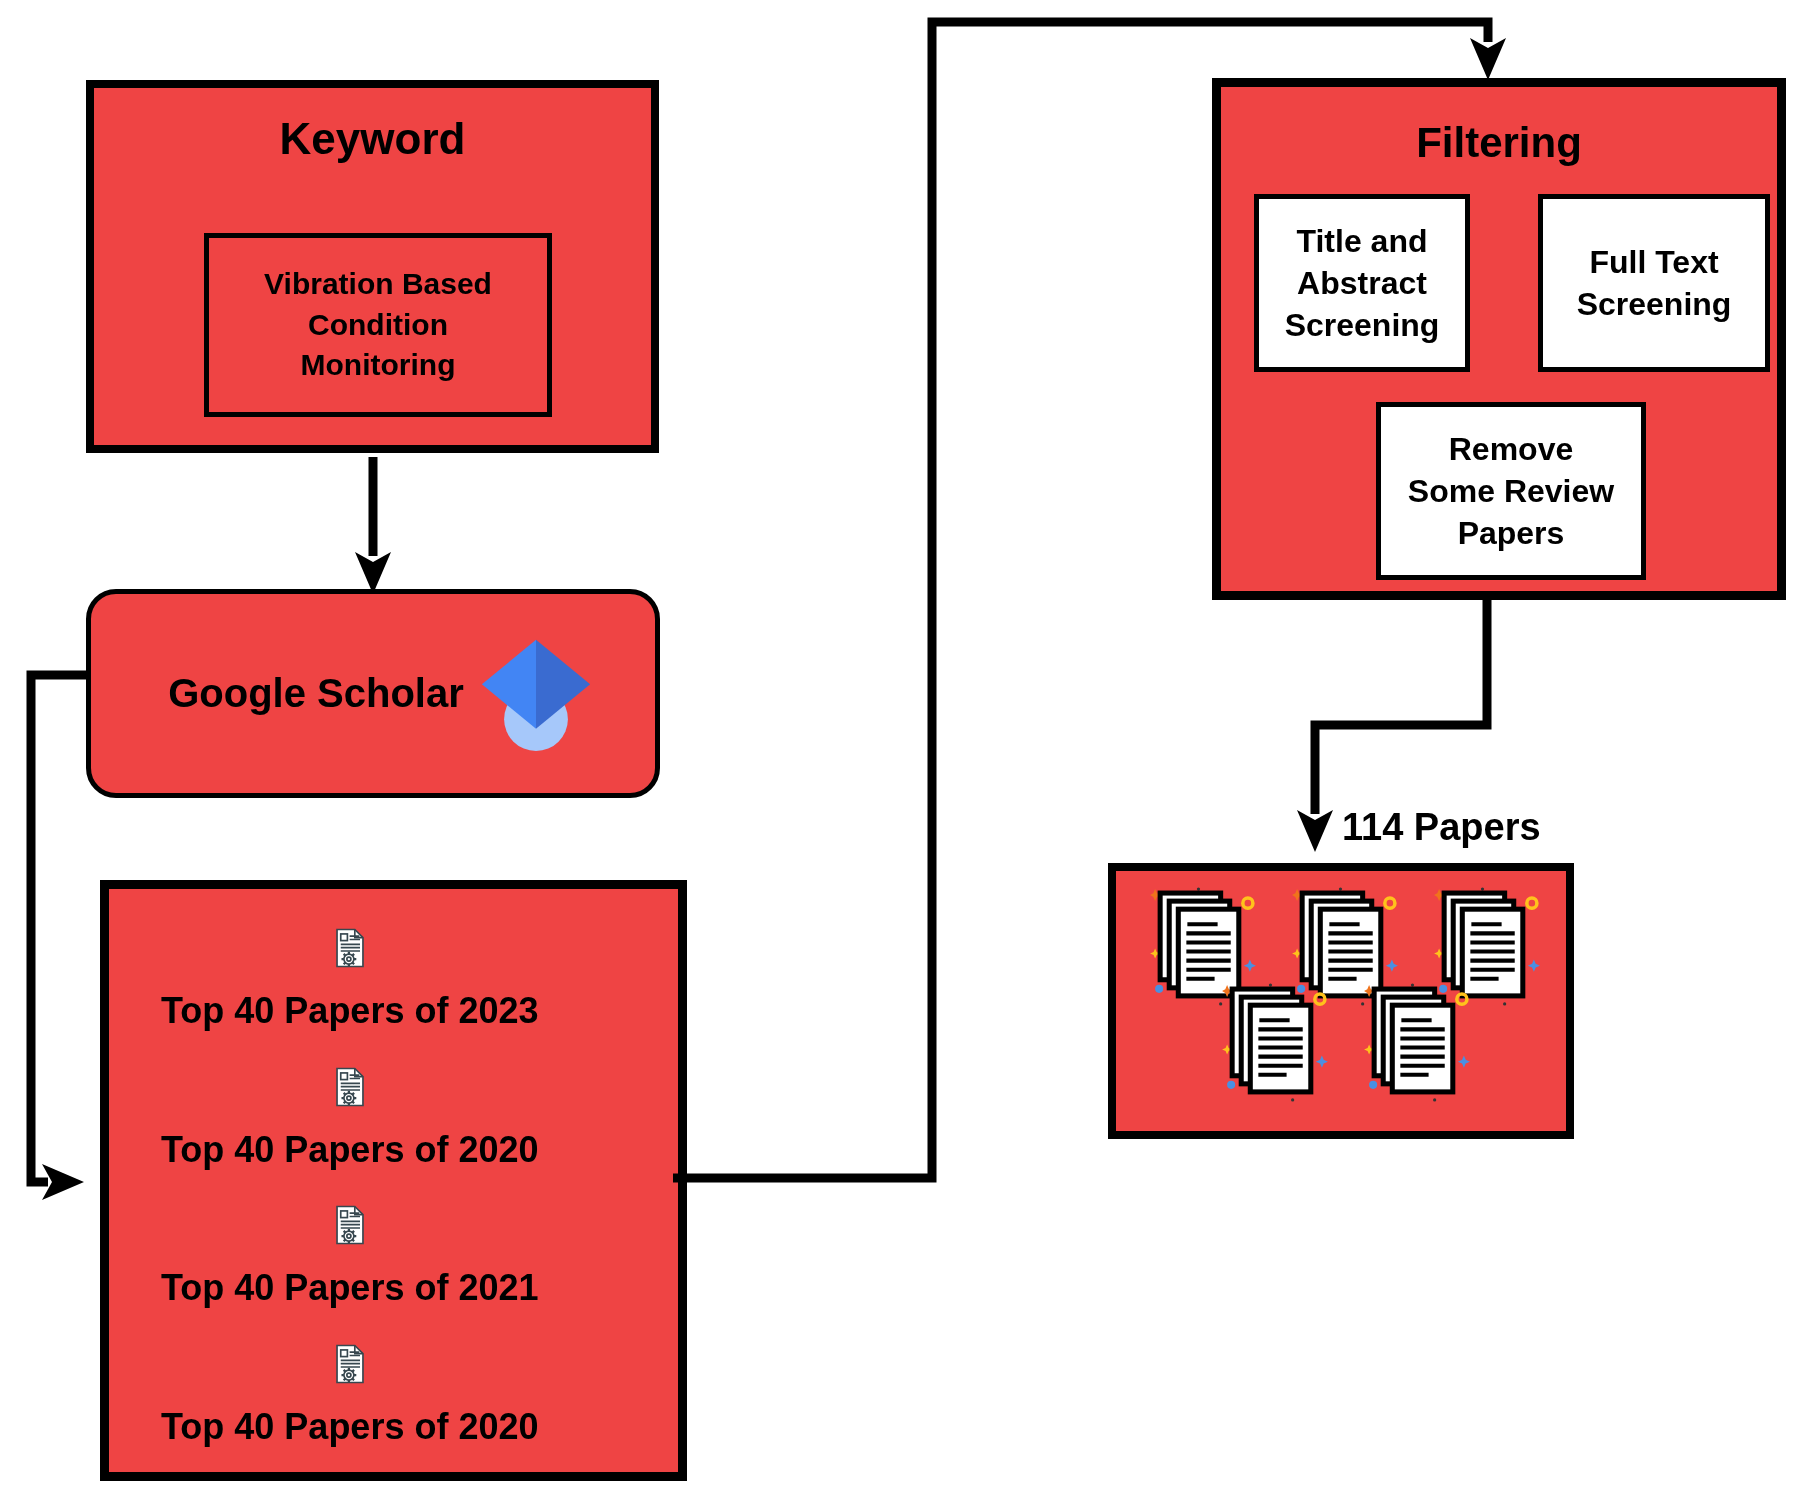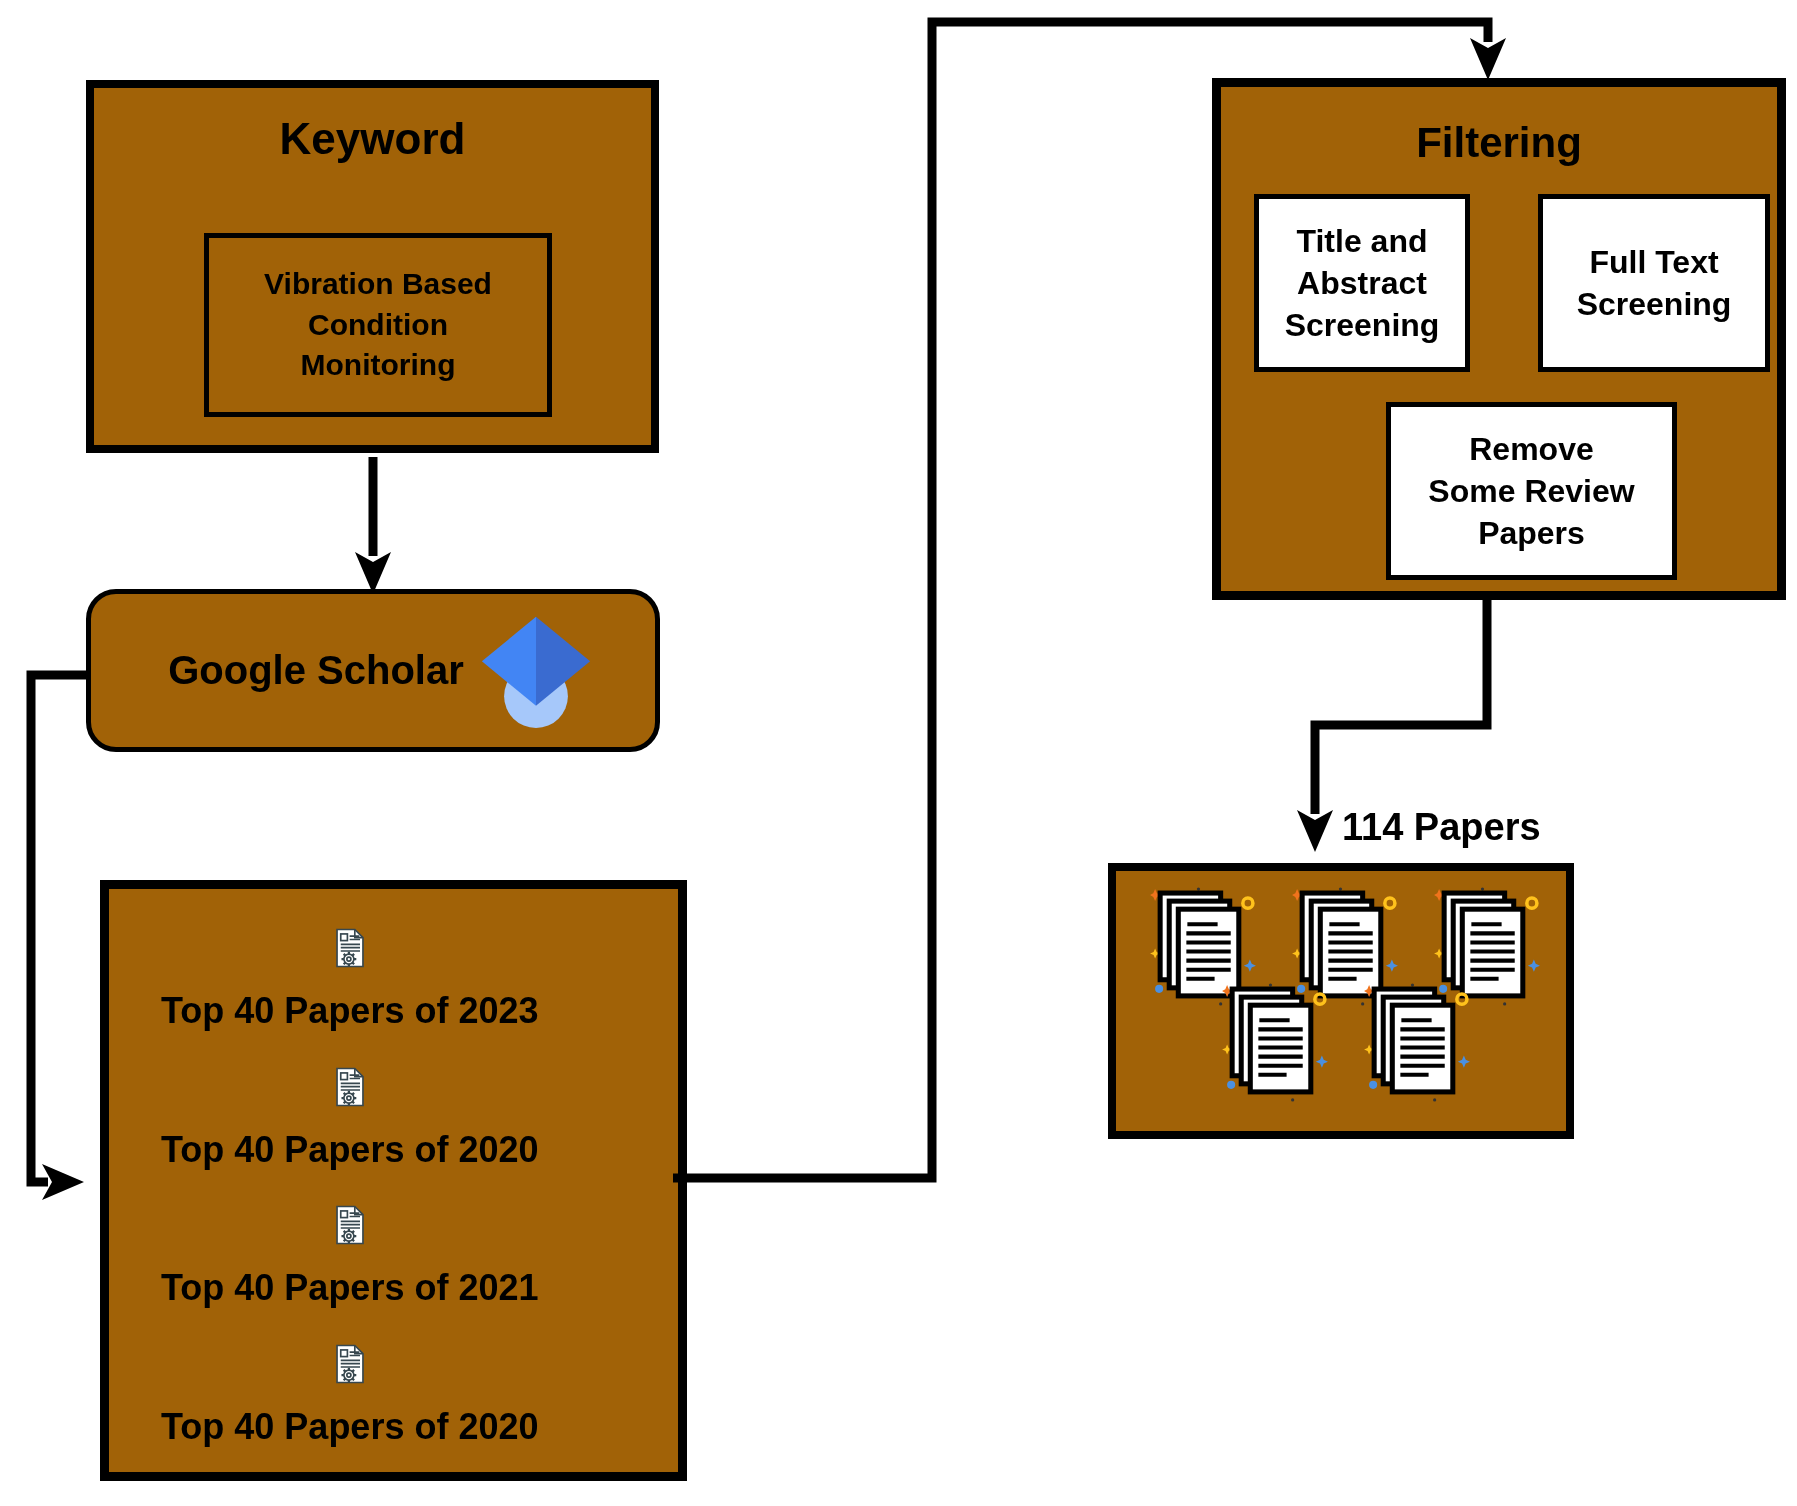--- a/index.html
+++ b/index.html
@@ -1,32 +1,32 @@
 <!DOCTYPE html>
 <html style="--line: #000000; --icon-slate: #37474F; --gs-left: #4285F4; --gs-right: #3A6BD0; --gs-circle: #A6C8FA; --spark-orange: #F0731C; --spark-yellow: #FFC21C; --spark-blue: #4A90E2;"><head>
 <meta charset="utf-8">
 <style>
   html,body{margin:0;padding:0;background:#fff;}
   .canvas{
     position:relative;width:1797px;height:1506px;background:#fff;overflow:hidden;
     font-family:"Liberation Sans", sans-serif;font-weight:bold;color:#000;
   }
-  .box{position:absolute;box-sizing:border-box;background:#a16207;}
+  .box{position:absolute;box-sizing:border-box;background:#ef4444;}
   .b-thick{border:9px solid #000;margin-left:14px;}
   .b-med{border:8px solid #000;}
   .b-thin{border:5px solid #000;}
 
   
   .keyword-box{left:86px;top:80px;width:573px;height:373px;}
   .keyword-title{margin-top:26px;text-align:center;font-size:44px;}
   .term-box{left:110px;top:145px;width:348px;height:184px;display:flex;flex-direction:column;
     justify-content:center;font-size:30px;line-height:1.35;text-align:center;}
 
   
-  .gs-box{left:86px;top:589px;width:574px;height:163px;border-radius:30px;
+  .gs-box{left:86px;top:589px;width:574px;height:209px;border-radius:30px;
     display:flex;align-items:center;justify-content:center;gap:14px;padding-left:16px;}
   .gs-label{font-size:40px;}
   .gs-c{fill:var(--gs-circle);}
   .gs-l{fill:var(--gs-left);}
   .gs-r{fill:var(--gs-right);}
 
   
   .results-box{left:86px;top:880px;width:587px;height:601px;}
   .result-row{position:absolute;left:52px;height:104px;display:flex;align-items:center;gap:22px;flex-direction:column;}
   .result-label{font-size:36px;white-space:nowrap;}
@@ -35,21 +35,21 @@
   .dg-teeth{stroke:var(--icon-slate);stroke-width:6;fill:none;}
 
   
   .filtering-box{left:1198px;top:78px;width:574px;height:522px;}
   .filtering-title{margin-top:32px;text-align:center;font-size:42px;}
   .step-box{position:absolute;box-sizing:border-box;border:5px solid #000;background:#fff;
     display:flex;flex-direction:column;align-items:center;justify-content:center;
     font-size:32px;line-height:1.32;text-align:center;}
   .step-1{left:33px;top:107px;width:216px;height:178px;}
   .step-2{left:317px;top:107px;width:232px;height:178px;}
-  .step-3{left:165px;top:315px;width:291px;height:178px;}
+  .step-3{left:155px;top:315px;width:270px;height:178px;}
 
   
   .papers-count-label{position:absolute;left:1342px;top:806px;font-size:38px;white-space:nowrap;}
   .papers-box{left:1108px;top:863px;width:466px;height:276px;}
   .stack{position:absolute;width:106px;height:121px;}
   .ps{stroke:#000;stroke-width:5;fill:#fff;}
   .ps-lines{stroke:#000;stroke-width:4;fill:none;}
   .sp-o{fill:var(--spark-orange);}
   .sp-y{fill:var(--spark-yellow);}
   .sp-y-ring{stroke:var(--spark-yellow);stroke-width:3.5;fill:none;}

